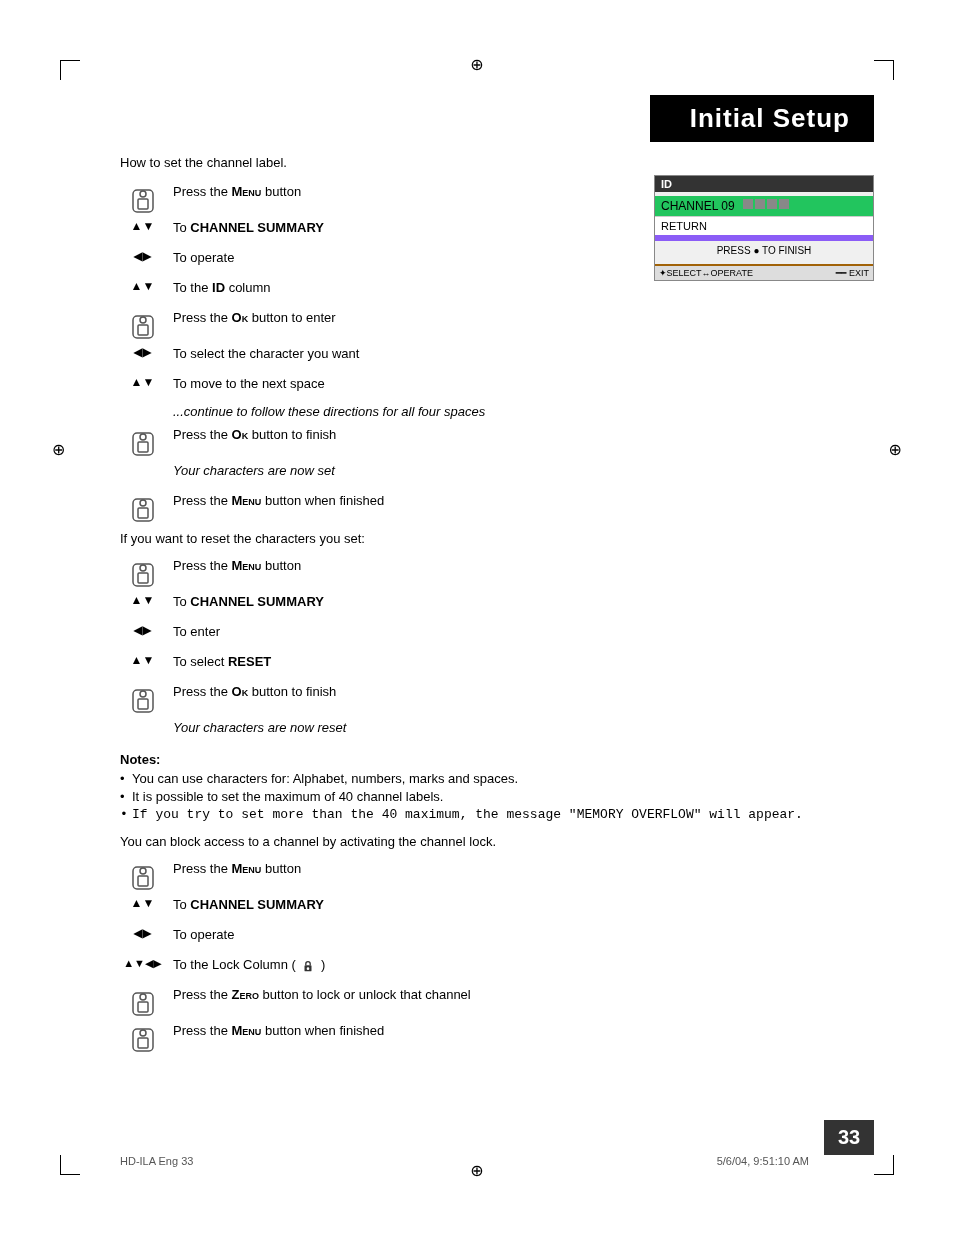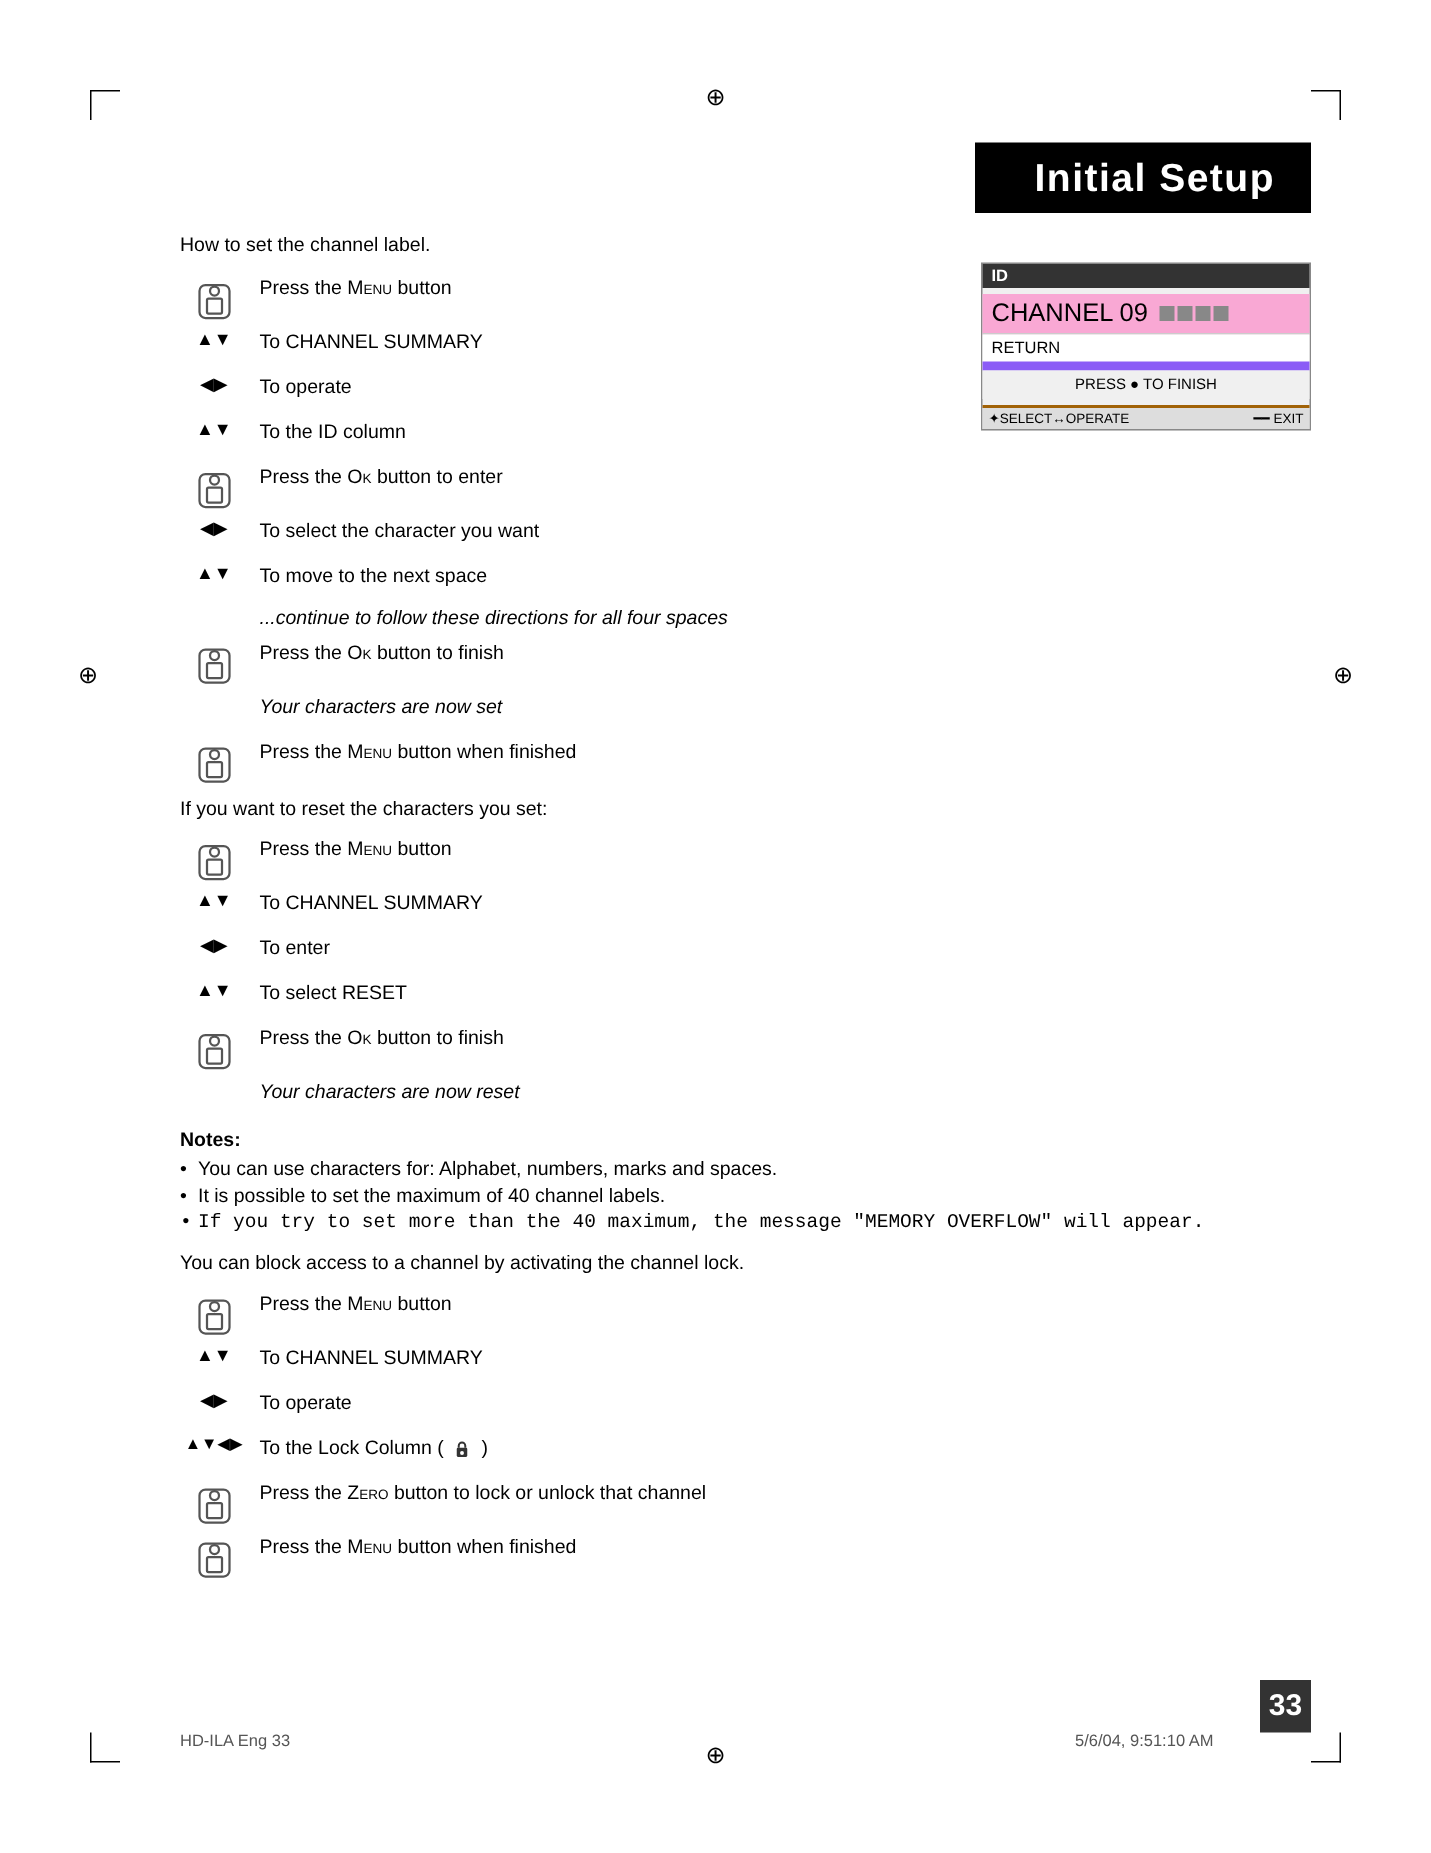--- a/index.html
+++ b/index.html
@@ -135,24 +135,23 @@
       padding: 2px 6px;
       font-size: 11px;
       font-weight: bold;
     }
     .screen-body {
       padding: 4px 0;
     }
     .screen-row {
       padding: 3px 6px;
       display: flex;
-      align-items: center;
       border-bottom: 1px solid #ccc;
-      font-size: 17px;
-      background: #f9a8d4;
+      font-size: 12px;
+      background: #22c55e;
     }
     .channel-boxes {
       display: flex;
       gap: 2px;
       margin-left: 8px;
     }
     .channel-box {
       width: 10px;
       height: 10px;
       background: #888;
@@ -194,21 +193,21 @@
 
     
     .page-number-box {
       position: absolute;
       bottom: 80px;
       right: 80px;
       background: #333;
       color: #fff;
       font-size: 20px;
       font-weight: bold;
-      width: 34px;
+      width: 50px;
       height: 35px;
       display: flex;
       align-items: center;
       justify-content: center;
     }
 
     
     .footer-left {
       position: absolute;
       bottom: 68px;
@@ -217,21 +216,21 @@
       color: #555;
     }
     .footer-right {
       position: absolute;
       bottom: 68px;
       right: 145px;
       font-size: 11px;
       color: #555;
     }
 
-    .bold { font-weight: normal; }
+    .bold { font-weight: bold; }
     .small-caps { font-variant: small-caps; }
   </style>
 </head>
 <body>
 
 <div class="page-border-top-left"></div>
 <div class="page-border-top-left2"></div>
 <div class="page-border-top-right"></div>
 <div class="page-border-top-right2"></div>
 <div class="page-border-bot-left"></div>

